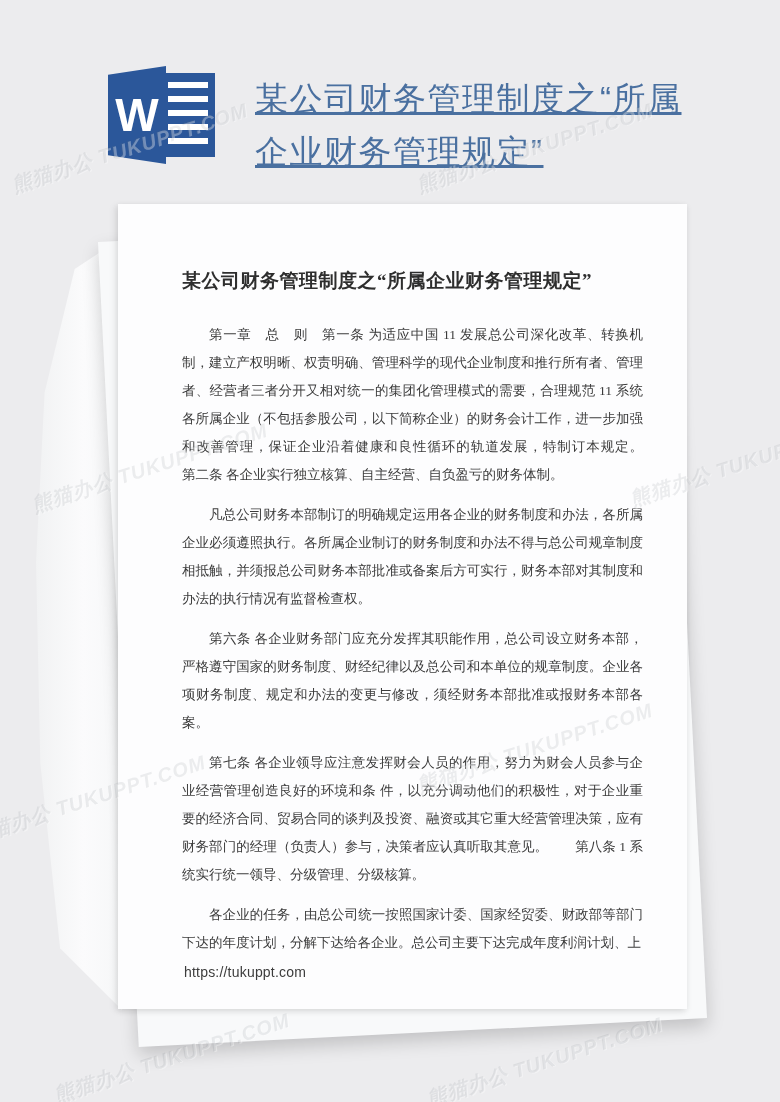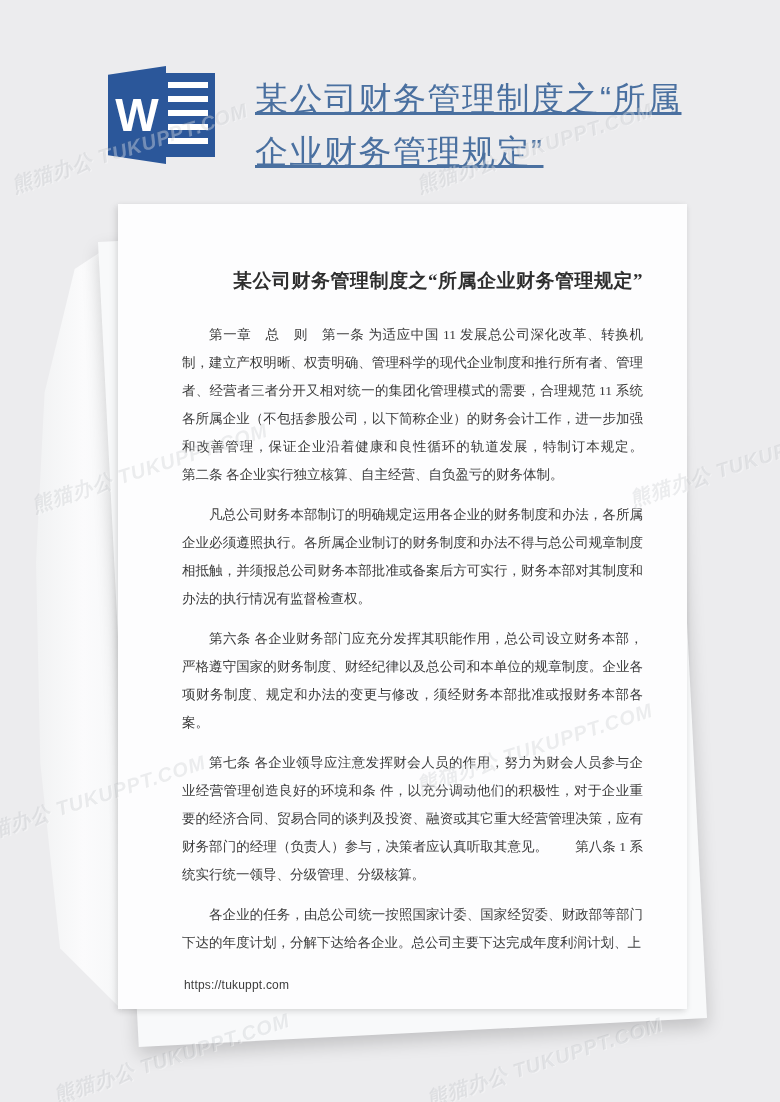--- a/index.html
+++ b/index.html
@@ -29,26 +29,26 @@
   .back-page{position:absolute;left:118px;top:227px;width:569px;height:806px;
       background:#f8f9fa;transform:rotate(-2.9deg);
       box-shadow:0 8px 18px rgba(0,0,0,0.18);}
   .front-page{position:absolute;left:118px;top:204px;width:569px;height:805px;
       background:#fdfdfe;box-shadow:-3px 2px 7px rgba(0,0,0,0.08),0 2px 6px rgba(0,0,0,0.08);
       box-sizing:border-box;padding:64px 44px 0 64px;}
 
   
   .doc-title{font-family:"Liberation Serif","DejaVu Serif",serif;
       font-size:19px;font-weight:bold;color:#2e2e2e;letter-spacing:0.5px;
-      margin:0 0 27px 0;white-space:nowrap;text-align:right;}
+      margin:0 0 27px 0;white-space:nowrap;}
   .doc-body p{font-family:"Liberation Serif","DejaVu Serif",serif;
       font-size:13.5px;line-height:28px;color:#3b3b3b;text-align:justify;
       text-indent:2em;margin:0 0 12px 0;}
-  .doc-footer{position:absolute;left:66px;top:760px;font-size:12px;color:#3c3c3c;
-      font-family:"Liberation Sans",sans-serif;letter-spacing:0.2px;margin-top:14px;}
+  .doc-footer{position:absolute;left:66px;top:760px;font-size:14px;color:#3c3c3c;
+      font-family:"Liberation Sans",sans-serif;letter-spacing:0.2px;}
 
   
   .wm{position:absolute;white-space:nowrap;font-weight:bold;font-style:italic;
       font-size:20px;letter-spacing:1px;color:rgba(105,112,125,0.12);
       text-shadow:1px 1px 0 rgba(255,255,255,0.35);
       transform:translate(-50%,-50%) rotate(-18deg);pointer-events:none;z-index:40;}
   .wm1{left:130px;top:148px;}  .wm2{left:535px;top:148px;}
   .wm3{left:150px;top:468px;}  .wm4{left:748px;top:462px;}
   .wm5{left:535px;top:748px;}  .wm6{left:88px;top:800px;}
   .wm7{left:172px;top:1058px;} .wm8{left:545px;top:1062px;}

